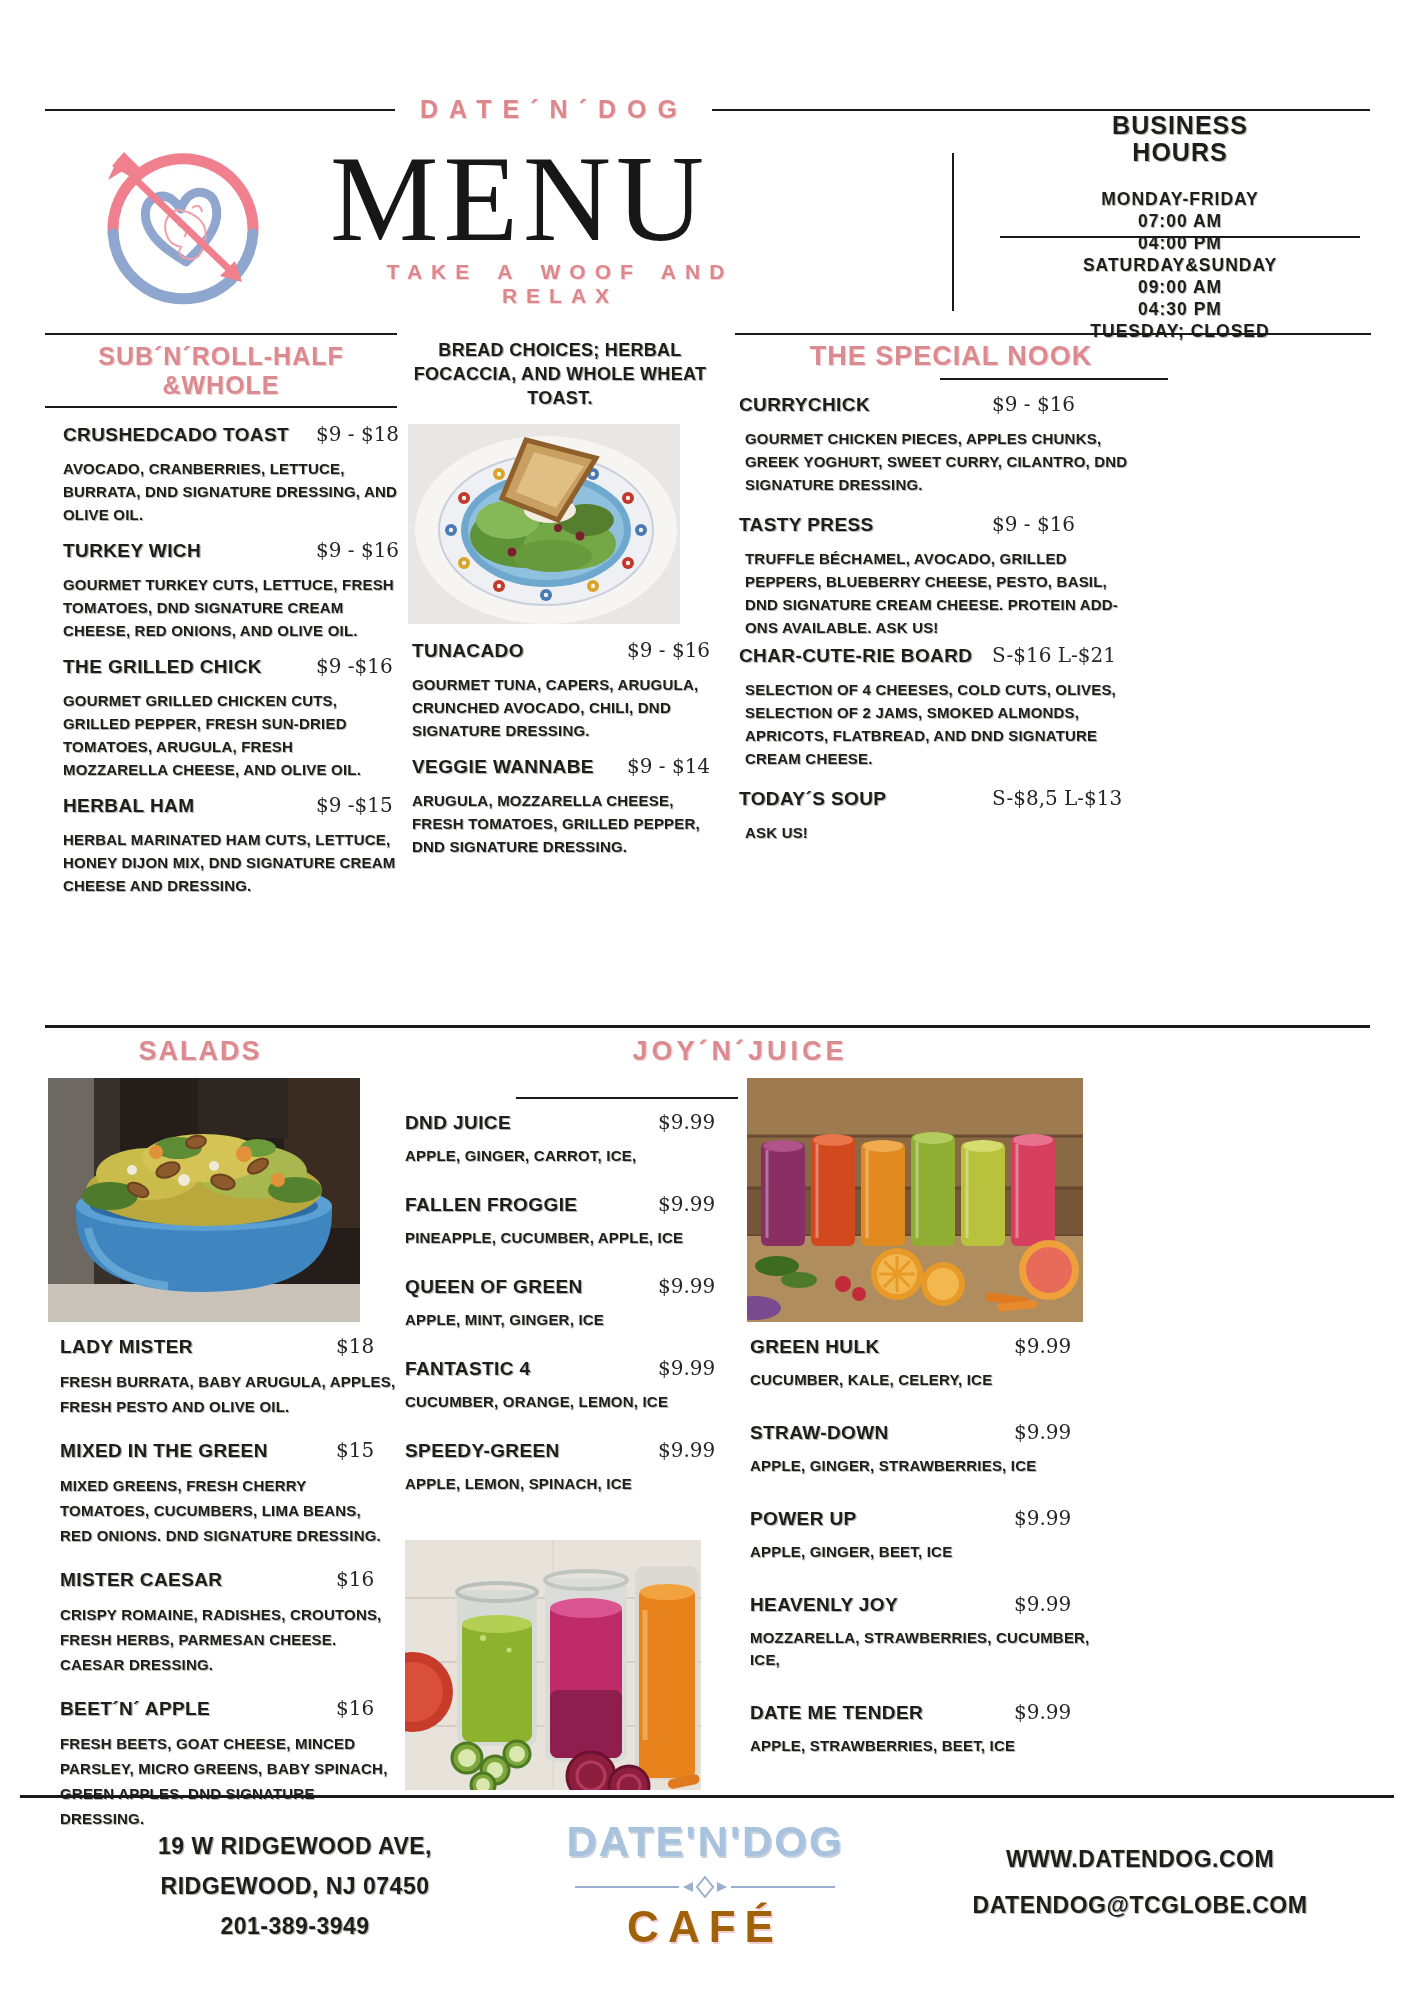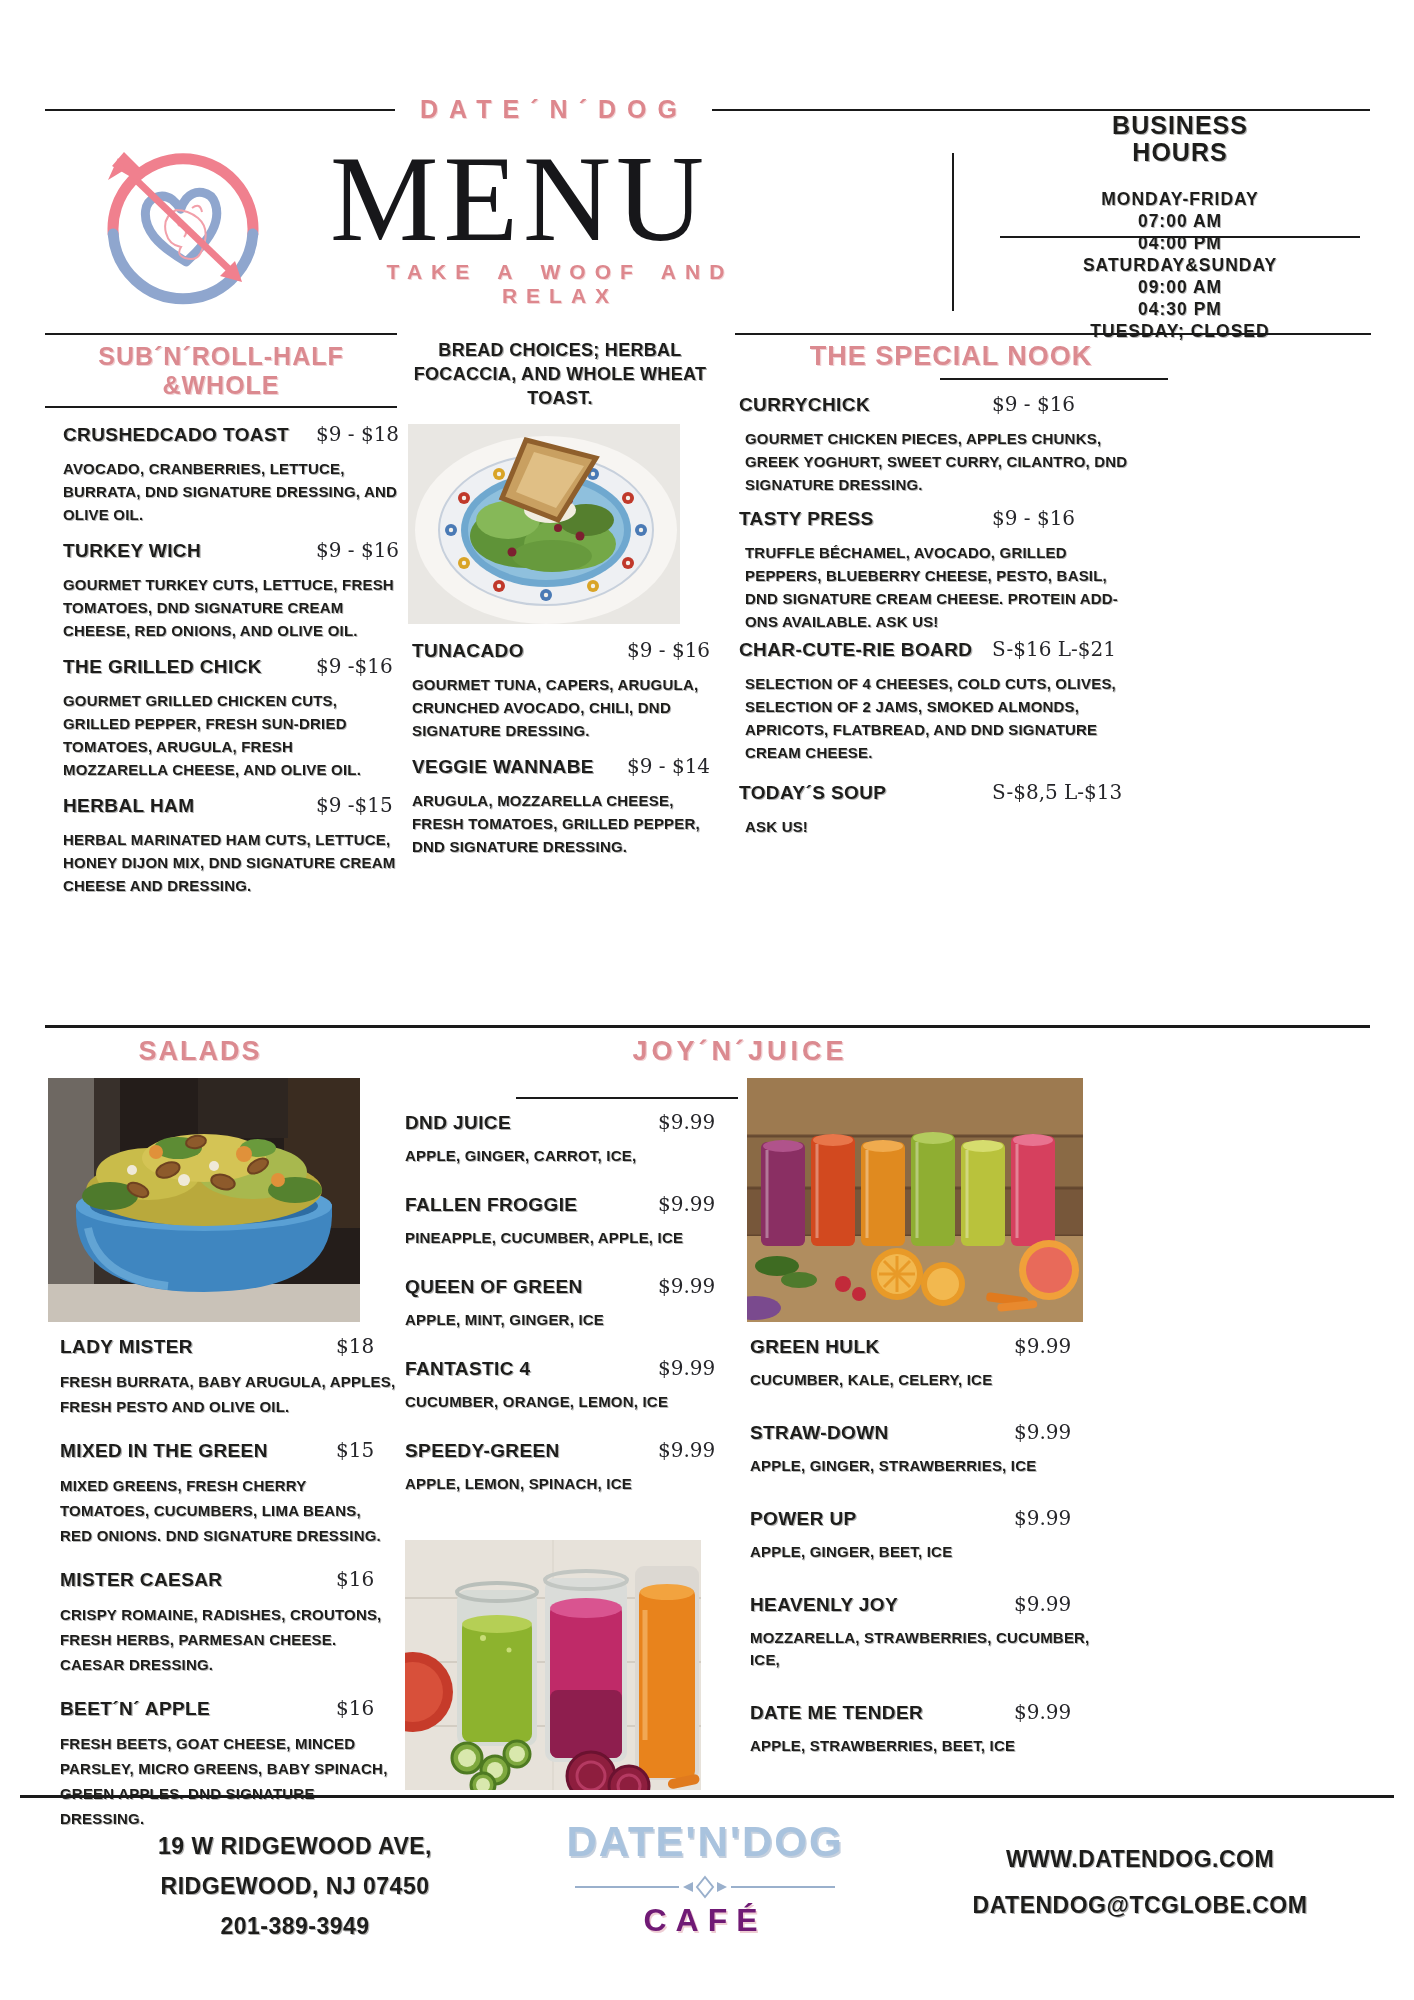--- a/index.html
+++ b/index.html
@@ -51,21 +51,21 @@
   .bread-note{font-weight:700;font-size:18px;line-height:24px;text-align:center;letter-spacing:.3px;
               text-shadow:1.2px 1.2px 0 rgba(0,0,0,.3);}
 
   .photo{display:block;}
 
   
   .ft-text{font-weight:700;font-size:23px;letter-spacing:.5px;text-align:center;
            text-shadow:1.2px 1.2px 0 rgba(0,0,0,.3);}
   .ft-brand{font-weight:700;font-size:42px;letter-spacing:2px;color:#a9c3de;text-align:center;
             text-shadow:1.5px 1.5px 0 rgba(90,120,160,.35);}
-  .ft-cafe{font-weight:700;font-size:32px;letter-spacing:9px;color:#701a75;text-align:center;
+  .ft-cafe{font-weight:700;font-size:44px;letter-spacing:9px;color:#a16207;text-align:center;
            text-shadow:1.5px 1.5px 0 rgba(200,90,110,.3);}
 </style>
 </head>
 <body>
 
 <div class="page">
 
   <div class="hline" style="left:45px;top:109px;width:350px;"></div>
   <div class="hline" style="left:712px;top:109px;width:658px;"></div>
 
@@ -230,21 +230,21 @@
         </div>
       </div>
   </div>
 
   <div class="abs" style="left:735px;top:333px;width:640px;">
     <div class="hline" style="position:relative;left:0;top:0;width:636px;"></div>
     <div class="pinkhead" style="font-size:27px;width:432px;margin-top:6px;">THE SPECIAL NOOK</div>
     <div class="hline" style="position:relative;left:205px;top:6px;width:228px;"></div>
     <div class="colC" style="padding:20px 0 0 4px;">
 
-        <div class="mi" style="margin-bottom:12px;">
+        <div class="mi" style="margin-bottom:18px;">
           <div class="mi-head">
             <span class="mi-name">CURRYCHICK</span>
             <span class="mi-price">$9 -  $16</span>
           </div>
           <p class="mi-desc">GOURMET CHICKEN PIECES, APPLES CHUNKS, GREEK YOGHURT, SWEET CURRY, CILANTRO, DND SIGNATURE DRESSING.</p>
         </div>
 
         <div class="mi" style="margin-bottom:6px;">
           <div class="mi-head">
             <span class="mi-name">TASTY PRESS</span>

